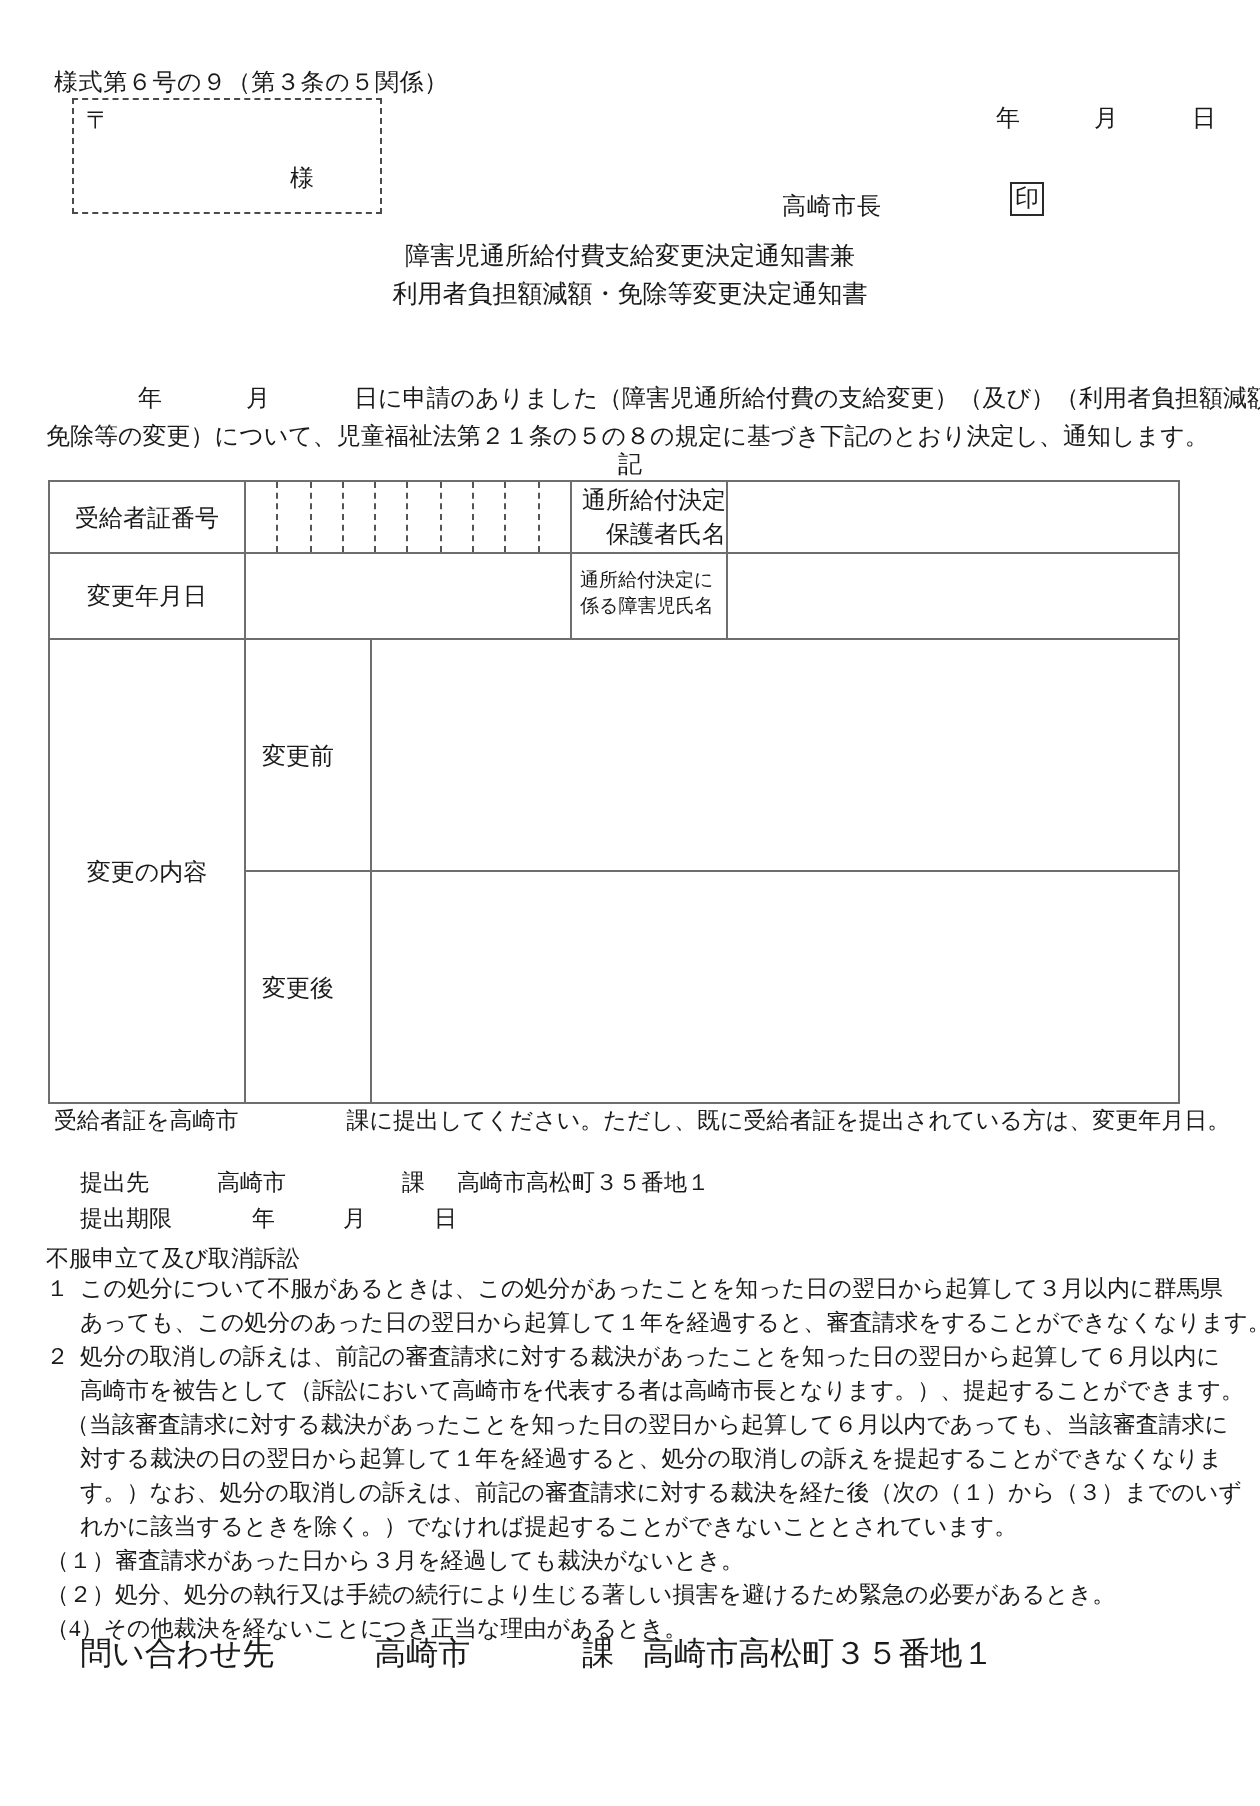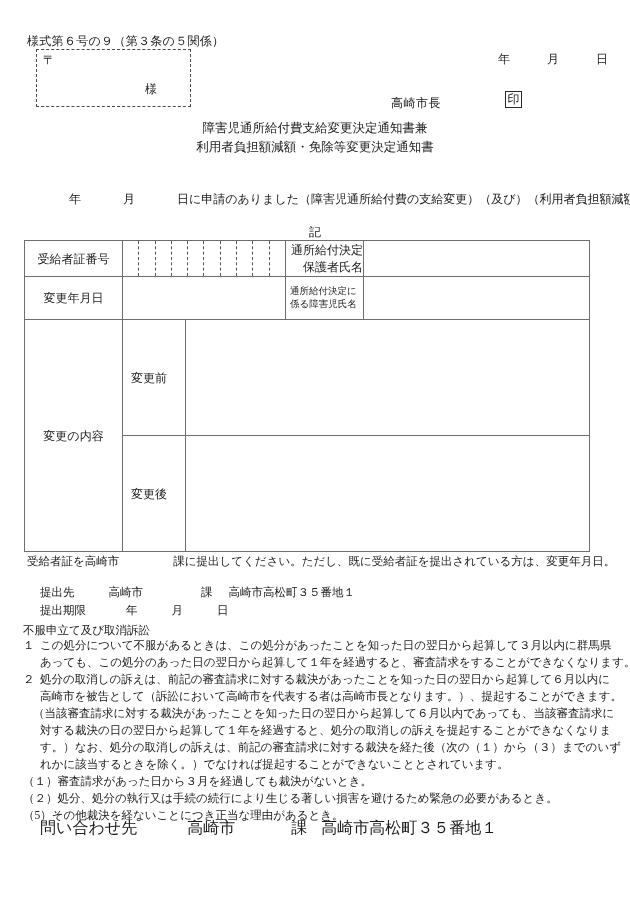--- a/index.html
+++ b/index.html
@@ -256,20 +256,21 @@
   <div class="mayor">高崎市長</div>
   <div class="seal-box">印</div>
 
   <div class="doc-title">
     <span class="t1">障害児通所給付費支給変更決定通知書兼</span>
     <span class="t2">利用者負担額減額・免除等変更決定通知書</span>
   </div>
 
   <div class="intro">
     <span class="ln"><span class="gap-y"></span><span>年</span><span class="gap-m"></span><span>月</span><span class="gap-m"></span><span>日に申請のありました（障害児通所給付費の支給変更）（及び）（利用者負担額減額・</span></span>
+    <span class="ln">免除等の変更）について、児童福祉法第２１条の５の８の規定に基づき下記のとおり決定し、通知します。</span>
   </div>
 
   <div class="ki">記</div>
 
   <table class="tbl">
     <colgroup>
       <col style="width:98px">
       <col style="width:63px">
       <col style="width:100px">
       <col style="width:78px">
@@ -335,18 +336,18 @@
     <span class="item">
       <span class="ln ind1"><span class="num">２</span><span>処分の取消しの訴えは、前記の審査請求に対する裁決があったことを知った日の翌日から起算して６月以内に</span></span>
       <span class="ln ind2">高崎市を被告として（訴訟において高崎市を代表する者は高崎市長となります。）、提起することができます。</span>
       <span class="ln ind3">（当該審査請求に対する裁決があったことを知った日の翌日から起算して６月以内であっても、当該審査請求に</span>
       <span class="ln ind2">対する裁決の日の翌日から起算して１年を経過すると、処分の取消しの訴えを提起することができなくなりま</span>
       <span class="ln ind2">す。）なお、処分の取消しの訴えは、前記の審査請求に対する裁決を経た後（次の（１）から（３）までのいず</span>
       <span class="ln ind2">れかに該当するときを除く。）でなければ提起することができないこととされています。</span>
     </span>
     <span class="ln ind1">（１）審査請求があった日から３月を経過しても裁決がないとき。</span>
     <span class="ln ind1">（２）処分、処分の執行又は手続の続行により生じる著しい損害を避けるため緊急の必要があるとき。</span>
-    <span class="ln ind1">（5）その他裁決を経ないことにつき正当な理由があるとき。</span>
+    <span class="ln ind1">（4）その他裁決を経ないことにつき正当な理由があるとき。</span>
   </div>
 
   <div class="contact"><span>問い合わせ先</span><span class="c1"></span><span>高崎市</span><span class="c2"></span><span>課</span><span class="c3"></span><span>高崎市高松町３５番地１</span></div>
 
 </div>
 
 </body></html>

